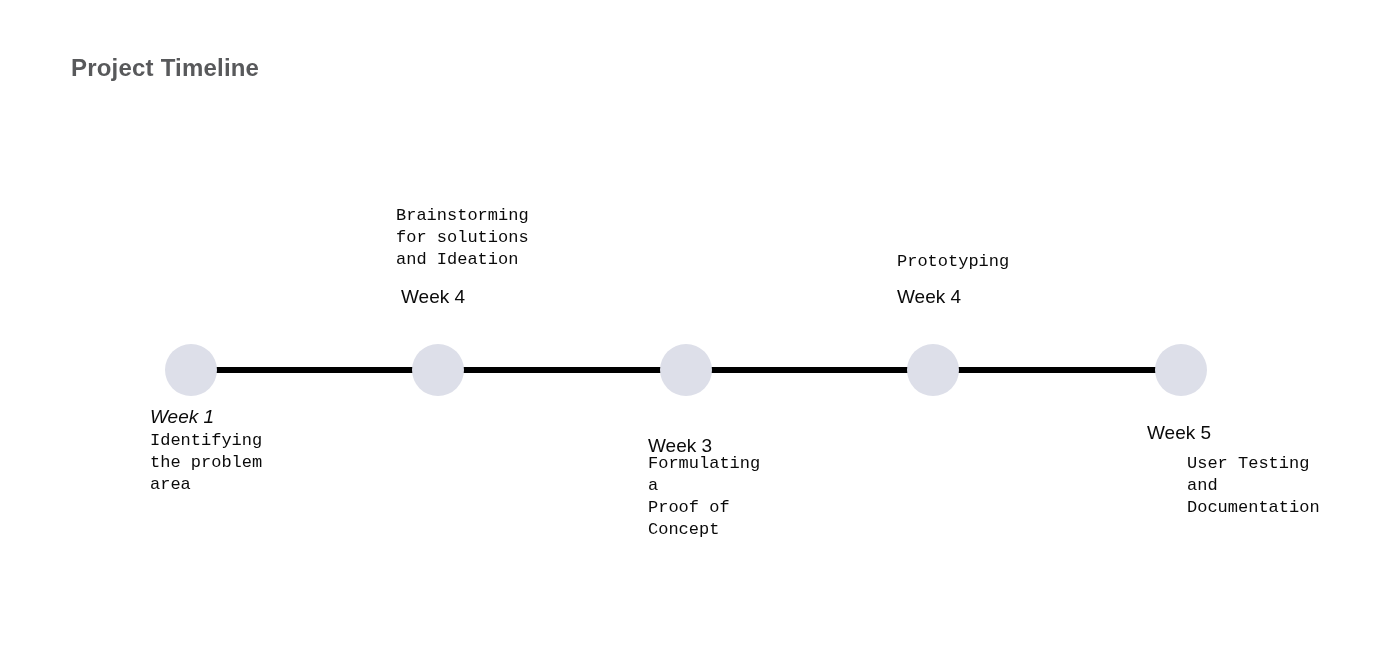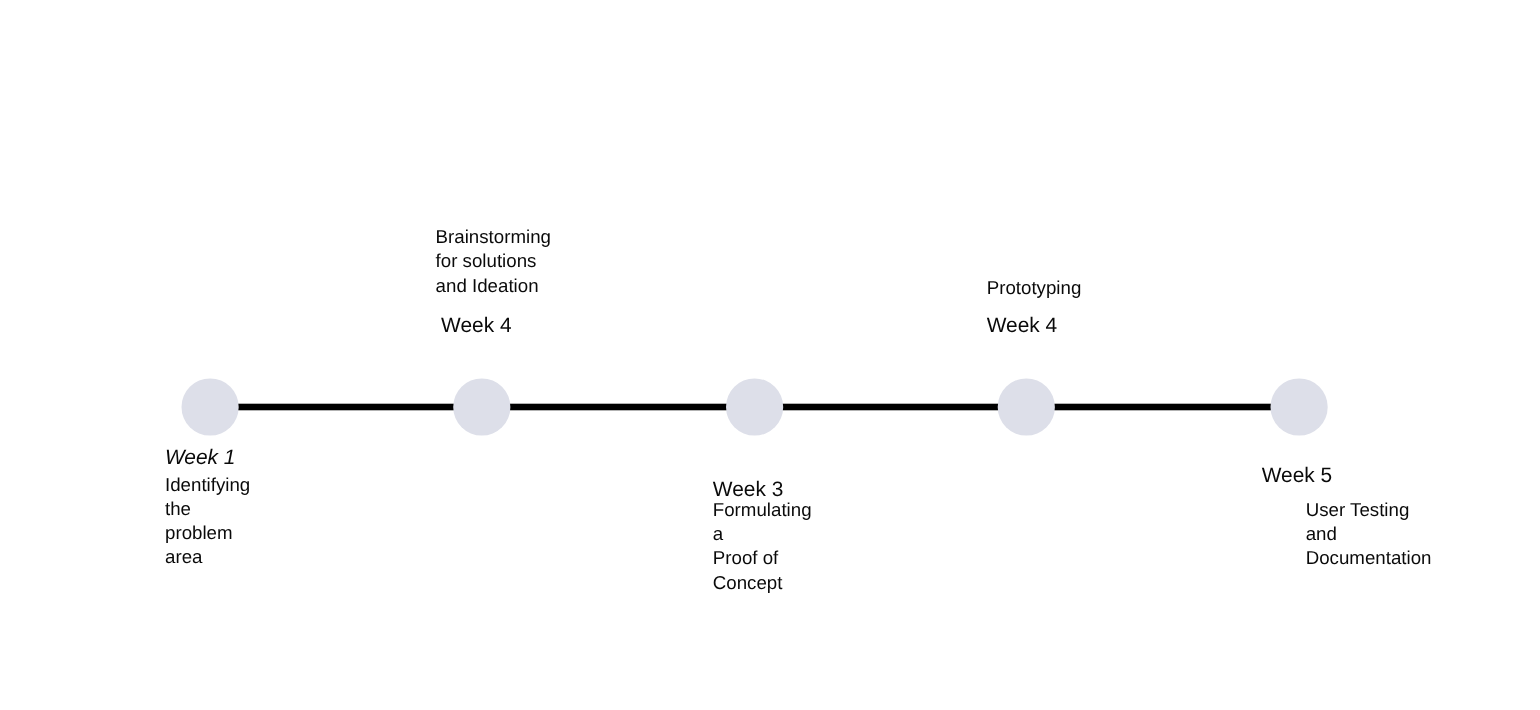--- a/index.html
+++ b/index.html
@@ -57,39 +57,41 @@
     line-height: 24px;
     white-space: nowrap;
     color: var(--label-text, #0a0a0a);
   }
   .desc {
     position: absolute;
     font-size: 17px;
     line-height: 22px;
     white-space: pre-line;
     color: var(--label-text, #0a0a0a);
+    font-family: Liberation Mono, monospace;
   }
   
   .m1 .week { left: -41px; top: 405px; font-style: italic; }
   .m1 .desc { left: -41px; top: 430px; }
   .m3 .week { left: -38px; top: 434px; }
   .m3 .desc { left: -38px; top: 453px; }
   .m5 .week { left: -34px; top: 421px; }
   .m5 .desc { left: -34px; top: 453px; margin-left: 40px; }
   
   .m2 .desc { left: -42px; top: 205px; }
   .m2 .week { left: -37px; top: 285px; }
   .m4 .desc { left: -36px; top: 251px; text-align: right; }
   .m4 .week { left: -36px; top: 285px; }
 </style>
 </head>
 <body>
 
 <div class="canvas">
 
+  <h1 class="title">Project Timeline</h1>
 
   <div class="track"></div>
 
   <div class="milestone m1">
     <div class="node"></div>
     <div class="week">Week 1</div>
     <div class="desc">Identifying
 the problem
 area</div>
   </div>

